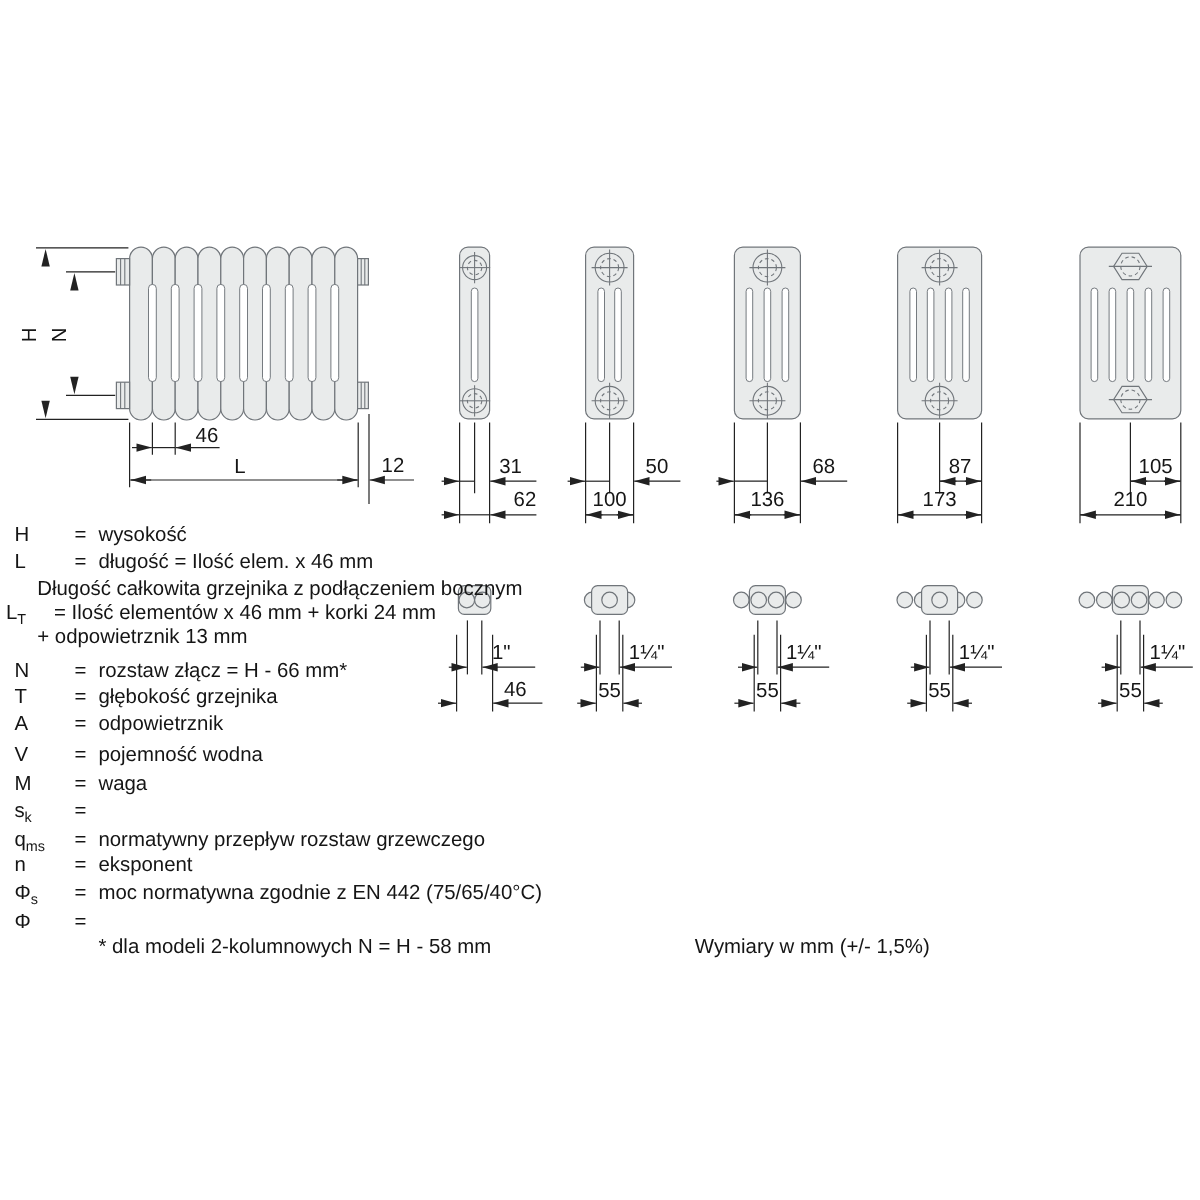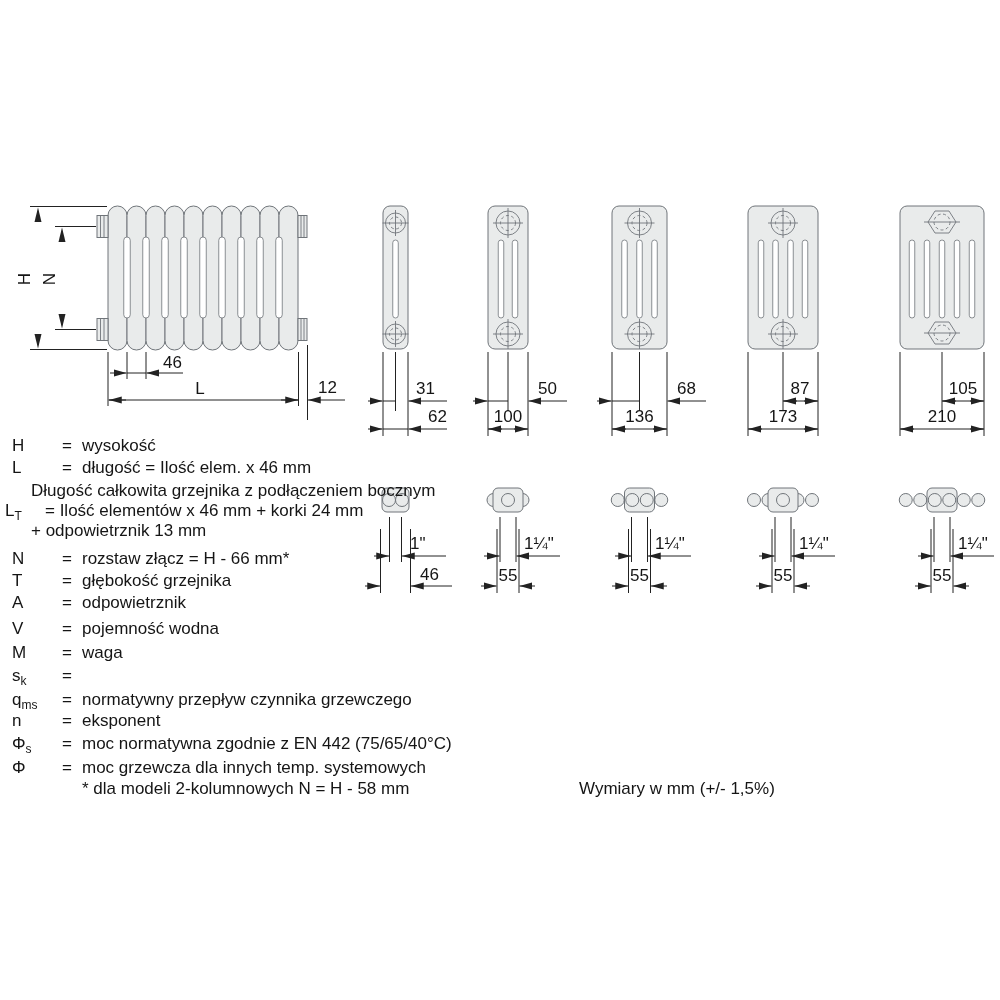--- a/index.html
+++ b/index.html
@@ -377,36 +377,35 @@
       <span class="leq">=</span>
       <span class="ltxt">waga</span>
     </div>
     <div class="lrow" style="top:666px">
       <span class="lsym"><span>s</span><sub class="lsub">k</sub></span>
       <span class="leq">=</span>
     </div>
     <div class="lrow" style="top:690px">
       <span class="lsym"><span>q</span><sub class="lsub">ms</sub></span>
       <span class="leq">=</span>
-      <span class="ltxt">normatywny przepływ czynnika grzewczego</span>
+      <span class="ltxt">normatywny przepływ rozstaw grzewczego</span>
     </div>
     <div class="lrow" style="top:711px">
       <span class="lsym">n</span>
       <span class="leq">=</span>
       <span class="ltxt">eksponent</span>
     </div>
     <div class="lrow" style="top:734px">
       <span class="lsym"><span>Φ</span><sub class="lsub">s</sub></span>
       <span class="leq">=</span>
       <span class="ltxt">moc normatywna zgodnie z EN 442 (75/65/40°C)</span>
     </div>
     <div class="lrow" style="top:758px">
       <span class="lsym">Φ</span>
       <span class="leq">=</span>
-      <span class="ltxt">moc grzewcza dla innych temp. systemowych</span>
     </div>
     <div class="lrow" style="top:779px">
       <span class="ltxt-ind">* dla modeli 2-kolumnowych N = H - 58 mm</span>
     </div>
   </div>
 
   <div id="footnote">Wymiary w mm (+/- 1,5%)</div>
 
 </div>
 

